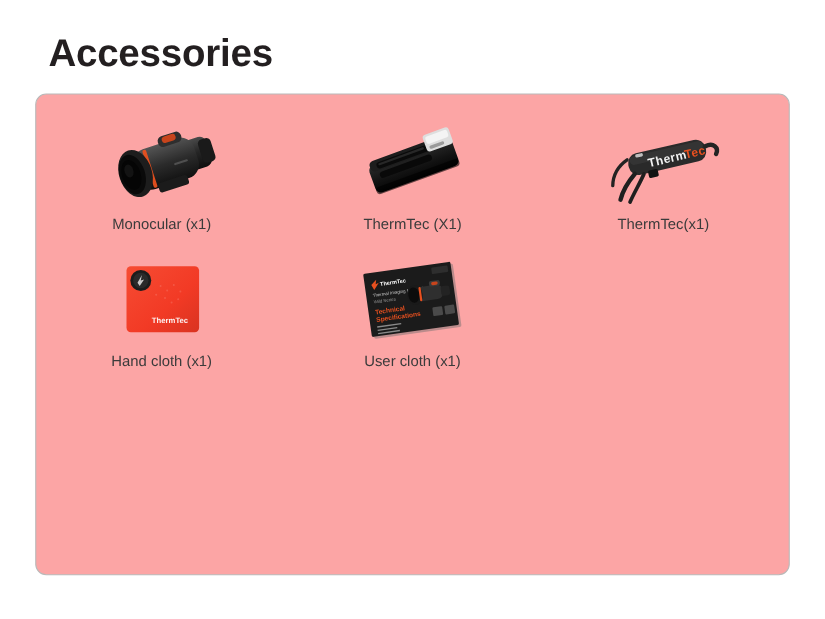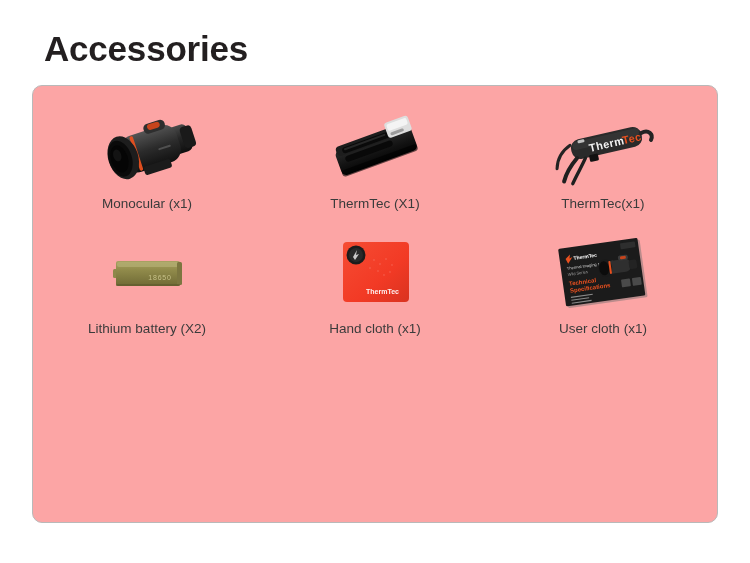--- a/index.html
+++ b/index.html
@@ -179,46 +179,20 @@
               <path d="M116 34 C 124 32, 128 38, 124 43" stroke="#242424" stroke-width="4" fill="none" stroke-linecap="round"></path>
 
               <rect x="52" y="27" width="7" height="3" rx="1.2" fill="#e4e4e4" opacity="0.8"></rect>
             </g>
           </svg>
         </div>
         <div class="caption">ThermTec(x1)</div>
       </div>
 
 
-      <div class="cell">
-        <div class="thumb">
-          <svg width="150" height="84" viewBox="0 0 150 84">
-            <defs>
-              <linearGradient id="bat" x1="0" y1="0" x2="0" y2="1">
-                <stop offset="0%" stop-color="#a8a263"></stop>
-                <stop offset="35%" stop-color="#918b4b"></stop>
-                <stop offset="100%" stop-color="#6f6a35"></stop>
-              </linearGradient>
-            </defs>
-
-            <rect x="41" y="36" width="4" height="9" rx="1.5" fill="#8e884a"></rect>
-
-            <rect x="44" y="28" width="64" height="25" rx="2" fill="url(#bat)"></rect>
-
-            <rect x="45" y="29" width="62" height="5" rx="2" fill="#b5af73" opacity="0.7"></rect>
-
-            <rect x="105" y="29" width="5" height="23" rx="1.5" fill="#7c7640"></rect>
-
-            <text x="88" y="47" text-anchor="middle" font-family="'Liberation Sans', sans-serif" font-size="7" fill="#d3cd95" opacity="0.85" letter-spacing="0.8">18650</text>
-
-            <rect x="44" y="51" width="64" height="2" rx="1" fill="#5e5a2d" opacity="0.6"></rect>
-          </svg>
-        </div>
-        <div class="caption">Lithium battery (X2)</div>
-      </div>
 
       <div class="cell">
         <div class="thumb">
           <svg width="150" height="90" viewBox="0 0 150 90">
             <defs>
               <linearGradient id="cloth" x1="0" y1="0" x2="1" y2="1">
                 <stop offset="0%" stop-color="#f64c33"></stop>
                 <stop offset="60%" stop-color="#f23a25"></stop>
                 <stop offset="100%" stop-color="#d93320"></stop>
               </linearGradient>

